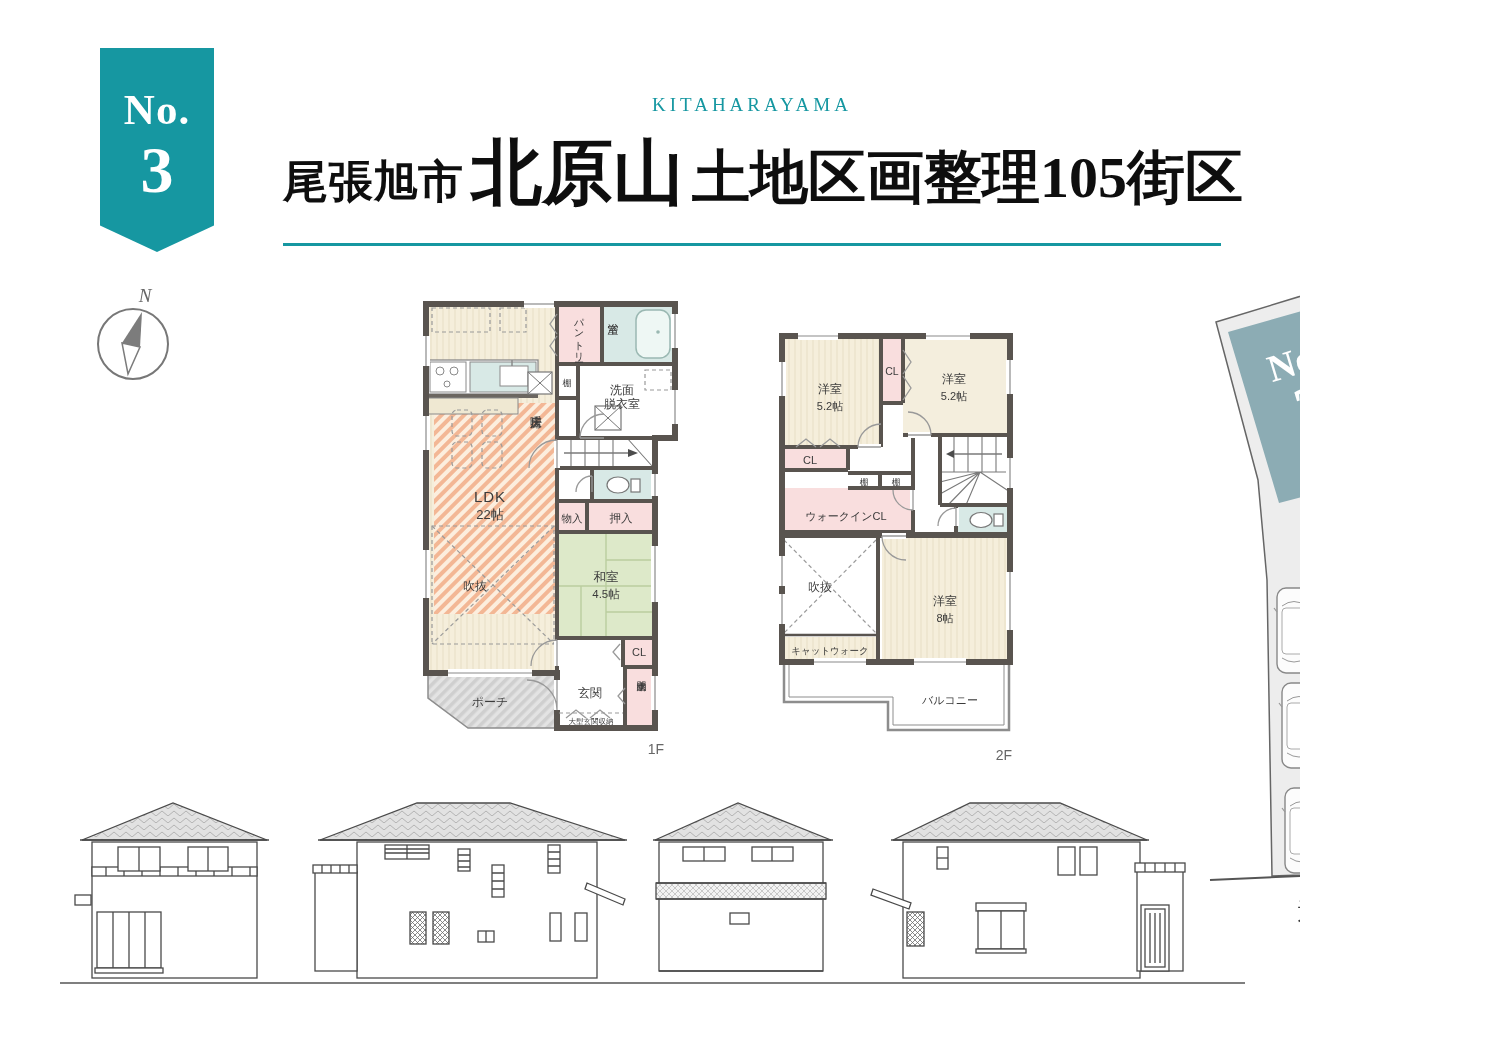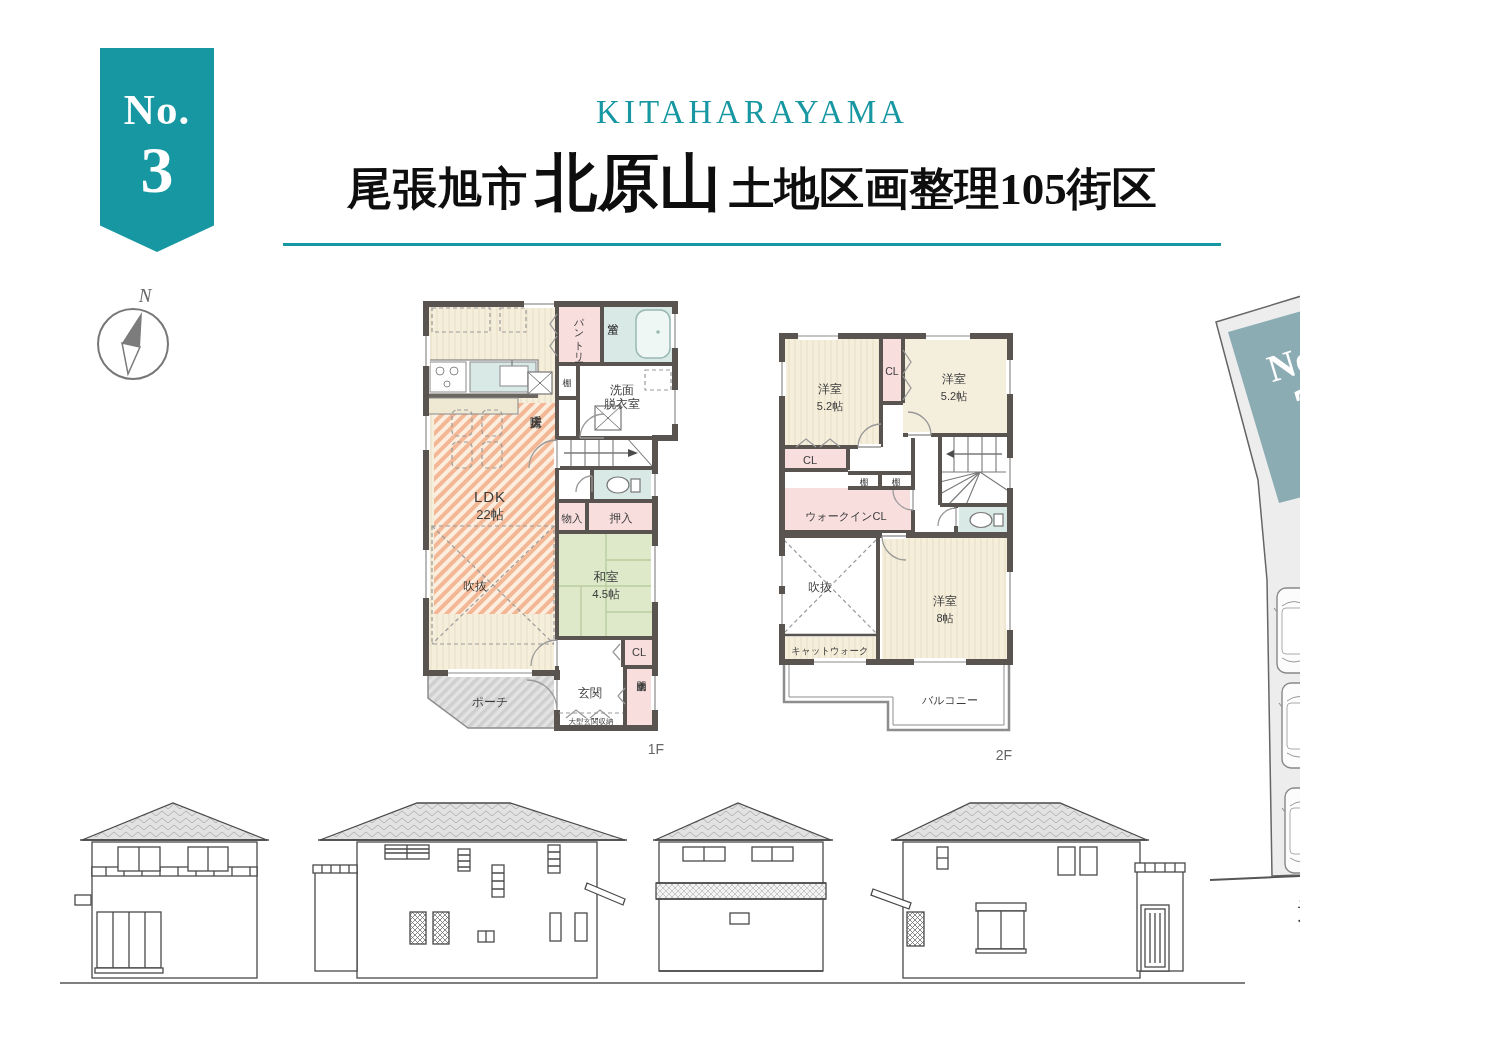--- a/index.html
+++ b/index.html
@@ -8,25 +8,25 @@
   svg{position:absolute;overflow:visible;}
   
   .ribbon{position:absolute;left:100px;top:48px;width:114px;height:204px;background:#1697a1;
           clip-path:polygon(0 0,100% 0,100% 87%,50% 100%,0 87%);color:#fff;text-align:center;
           font-family:"Liberation Serif","DejaVu Serif",serif;}
   .ribbon .no{font-size:43px;margin-top:40px;font-weight:bold;letter-spacing:1px;line-height:1;}
   .ribbon .num{font-size:66px;font-weight:bold;line-height:1;margin-top:6px;}
   
   .header{position:absolute;left:283px;top:94px;width:938px;text-align:center;
           font-family:"Liberation Serif","DejaVu Serif",serif;white-space:nowrap;}
-  .subtitle{color:#1697a1;font-size:33px;letter-spacing:4px;}
+  .subtitle{color:#1697a1;font-size:19px;letter-spacing:4px;}
   .titleline{margin-top:10px;color:#0e0e0e;font-weight:bold;}
   .t-city{font-size:45px;}
-  .t-main{font-size:62px;padding:0 8px;font-family:Liberation Mono, monospace;}
-  .t-suf{font-size:45px;}
+  .t-main{font-size:71px;padding:0 8px;font-family:Liberation Mono, monospace;}
+  .t-suf{font-size:58px;}
   .underline{position:absolute;left:283px;top:243px;width:938px;height:3px;background:#1697a1;}
   
   .lbl{font-family:"Liberation Sans",sans-serif;fill:#3b3b3b;}
   .flr{font-family:"Liberation Sans",sans-serif;fill:#666;}
   .vt{writing-mode:vertical-rl;text-orientation:upright;}
   .wall{stroke:#59544f;fill:none;}
   .thin{stroke:#8d8d8d;fill:none;}
   .door{stroke:#999;fill:none;stroke-width:1.3;}
   .dash{stroke:#9a9a9a;fill:none;stroke-width:1.2;stroke-dasharray:4 3;}
   .win{fill:#fff;}

